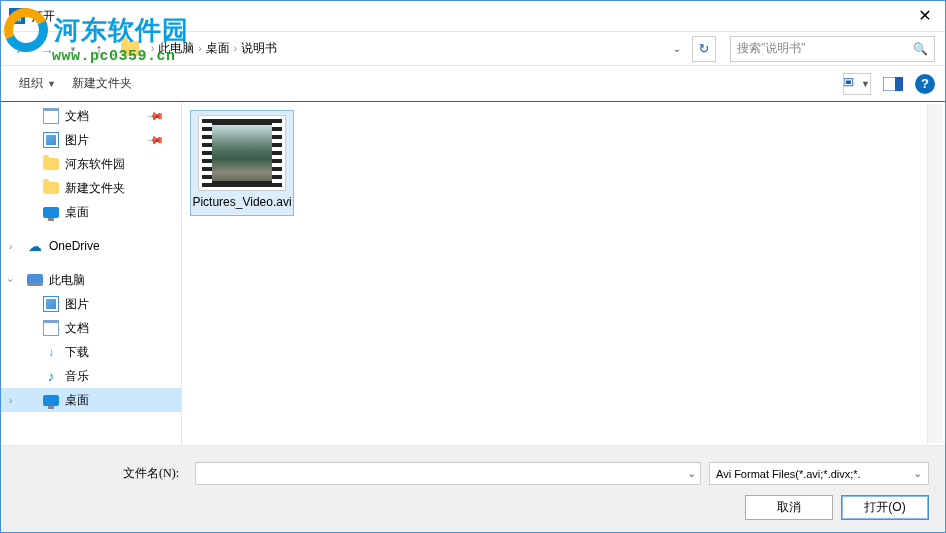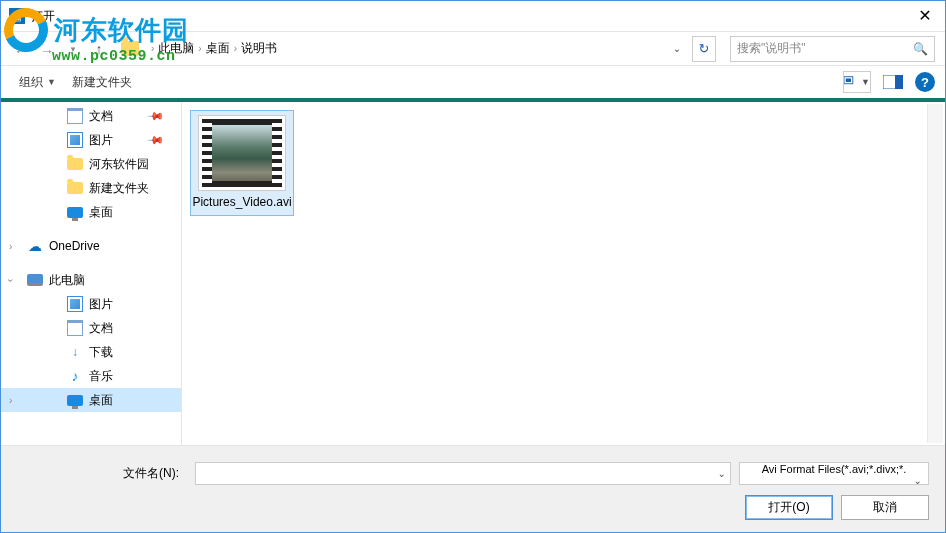--- a/index.html
+++ b/index.html
@@ -18,32 +18,32 @@
 .nav-folder { width:18px; height:15px; background:#ffd869; border-radius:2px; margin-left:4px; position:relative; }
 .nav-folder::before { content:""; position:absolute; top:-4px; left:0; width:7px; height:4px; background:#ffd869; border-radius:2px 2px 0 0;}
 .breadcrumb { flex:1; display:flex; align-items:center; gap:4px; font-size:12px; color:#000; padding-left:6px;}
 .breadcrumb .sep { color:#888; font-size:10px; }
 .bc-end { display:flex; align-items:center; gap:2px; }
 .bc-dd { width:18px; height:26px; display:flex; align-items:center; justify-content:center; color:#555; font-size:10px;}
 .bc-refresh { width:24px; height:26px; border:1px solid #ccc; display:flex; align-items:center; justify-content:center; color:#1a5fb4; font-size:13px; margin-left:4px;}
 .searchbox { width:205px; height:26px; border:1px solid #ccc; display:flex; align-items:center; padding:0 6px; font-size:12px; color:#888; margin-left:8px; margin-right:2px;}
 .searchbox .sicon { margin-left:auto; color:#999; }
 
-.toolbar { height:36px; border-bottom:4px solid #0f766e; display:flex; align-items:center; padding:0 10px; font-size:12px;text-align:right; }
+.toolbar { height:36px; border-bottom:1px solid #0f766e; display:flex; align-items:center; padding:0 10px; font-size:12px;text-align:right; }
 .tb-item { padding:4px 8px; display:flex; align-items:center; gap:4px; color:#333; }
 .tb-dd { font-size:9px; color:#555; }
 .tb-right { margin-left:auto; display:flex; align-items:center; gap:8px;}
 .tb-view { width:28px; height:22px; border:1px solid #ccc; display:flex; align-items:center; justify-content:center; color:#1a5fb4; }
 .tb-help { width:20px; height:20px; border-radius:50%; background:#0a6ebd; color:#fff; display:flex; align-items:center; justify-content:center; font-size:13px; font-weight:bold;}
 .tb-preview-icon { width:28px; height:22px; display:flex; align-items:center; justify-content:center;}
 
 .content { flex:1; display:flex; overflow:hidden;}
 .sidebar { width:181px; border-right:1px solid #e5e5e5; overflow-y:auto; font-size:12px; padding-top:2px;}
 .tree-item { height:24px; display:flex; align-items:center; padding-left:26px; gap:6px; cursor:pointer; }
-.tree-item.l2 { padding-left:66px; }
+.tree-item.l2 { padding-left:42px; }
 .tree-item.selected { background:#cce8ff; }
 .tree-item .chev { position:absolute; left:8px; color:#888; font-size:10px;}
 .tree-item .ic { width:16px; height:16px; display:flex; align-items:center; justify-content:center; flex-shrink:0;}
 .tree-item .pin { margin-left:auto; margin-right:18px; color:#888; transform:rotate(45deg); font-size:11px;}
 .tsep { height:10px; }
 
 .ic-doc { background:#fff; border:1px solid #7aa5d2; border-top:3px solid #7aa5d2;}
 .ic-img { background:#fff; border:1px solid #3b8ee0; position:relative;}
 .ic-img::after{content:"";position:absolute;inset:2px;background:linear-gradient(135deg,#6ab0e0,#3b8ee0);}
 .ic-folder { width:16px; height:12px; background:#ffd869; border-radius:2px; position:relative; align-self:center;}
@@ -61,24 +61,24 @@
 .file-thumb { width:88px; height:76px; background:#fff; border:1px solid #ccc; padding:3px; display:flex; align-items:center; justify-content:center; position:relative;}
 .film { width:100%; height:100%; background:#222; position:relative; overflow:hidden;}
 .film::before,.film::after{content:"";position:absolute;top:0;bottom:0;width:10px;background:repeating-linear-gradient(#222 0 4px,#fff 4px 8px);}
 .film::before{left:0;} .film::after{right:0;}
 .film-img{position:absolute;left:10px;right:10px;top:6px;bottom:6px;background:linear-gradient(180deg,#c8dce0 0%,#5a7a6a 40%,#3a5a4a 60%,#8a8a7a 85%,#6a6a5a 100%);}
 .file-label { font-size:12px; text-align:center; line-height:1.3; color:#000000;}
 .scrollbar { position:absolute; right:2px; top:2px; bottom:2px; width:16px; background:#f5f5f5; border-left:1px solid #e8e8e8;}
 
 .footer { border-top:1px solid #e5e5e5; background:#f0f0f0; padding:16px 16px 12px 16px; display:flex; flex-direction:column; gap:10px;}
 .fn-row { display:flex; align-items:center; gap:8px; font-size:12px;}
-.fn-label { width:170px; text-align:right; padding-right:8px;}
+.fn-label { width:170px; text-align:right; padding-right:8px;font-family:Liberation Serif, serif;}
 .fn-input { flex:1; height:23px; border:1px solid #ccc; background:#fff; display:flex; align-items:center; padding:0 4px;}
 .fn-input .dd { margin-left:auto; color:#555; font-size:10px;}
-.fn-filter { width:190px; height:23px; border:1px solid #ccc; background:#fff; display:flex; align-items:center; padding:0 6px; font-size:11px;flex-direction:column;}
+.fn-filter { width:220px; height:23px; border:1px solid #ccc; background:#fff; display:flex; align-items:center; padding:0 6px; font-size:11px;}
 .fn-filter .dd { margin-left:auto; color:#555; font-size:10px;}
 .btn-row { display:flex; justify-content:flex-end; gap:8px;}
 .btn { width:88px; height:25px; border:1px solid #aaa; background:#fff; font-size:12px; display:flex; align-items:center; justify-content:center; cursor:pointer;}
 .btn.primary { border:1px solid #4a90d9; box-shadow:inset 0 0 0 1px #86bdf0;}
 
 .watermark { position:absolute; top:8px; left:4px; pointer-events:none; z-index:100; }
 .wm-logo { display:flex; align-items:center; gap:2px;}
 .wm-circle { width:44px; height:44px; position:relative;}
 .wm-arc { position:absolute; border-radius:50%; border:9px solid transparent;}
 .wm-arc.a1 { inset:0; border-top-color:#f7a500; border-left-color:#f7a500; transform:rotate(20deg);}
@@ -236,25 +236,25 @@
       <div class="fn-input">
         <span></span>
         <span class="dd">⌄</span>
       </div>
       <div class="fn-filter">
         <span>Avi Format Files(*.avi;*.divx;*.</span>
         <span class="dd">⌄</span>
       </div>
     </div>
     <div class="btn-row">
+      <div class="btn">
+          <span>取消</span>
+        </div>
       <div class="btn primary">
           <span>打开(O)</span>
-        </div>
-      <div class="btn">
-          <span>取消</span>
         </div>
     </div>
   </div>
 </div>
 
 <div class="watermark">
   <div class="wm-logo">
     <div class="wm-circle">
       <div class="wm-arc a1"></div>
       <div class="wm-arc a2"></div>

